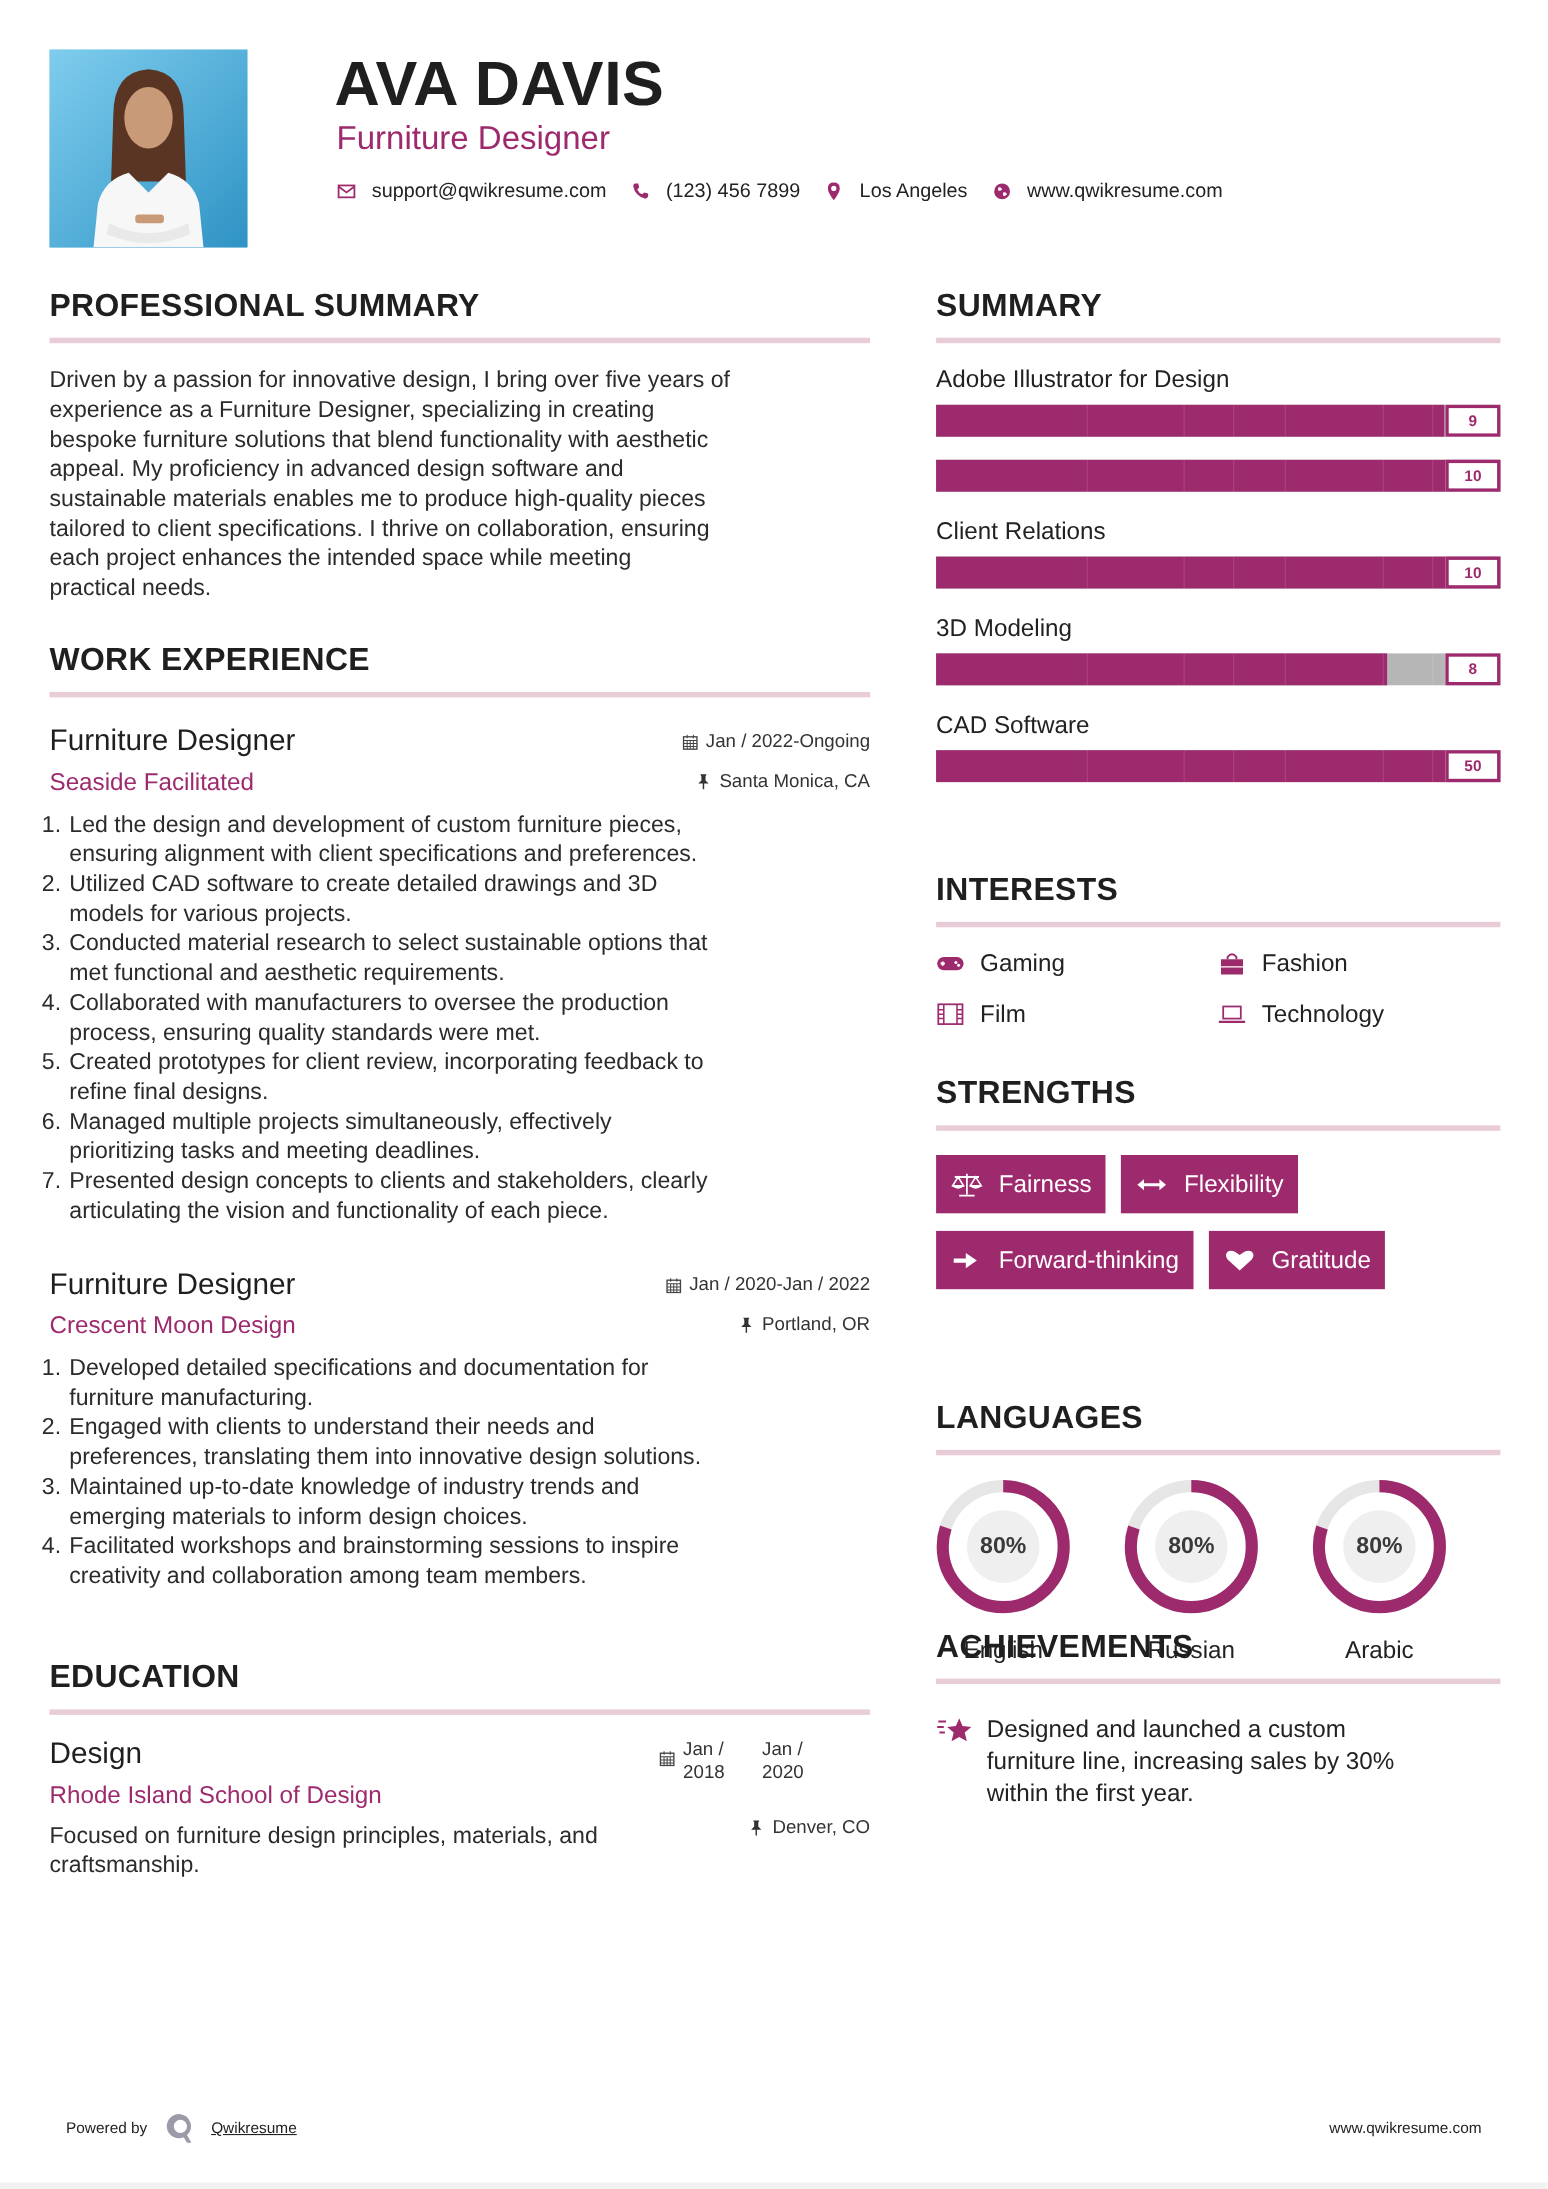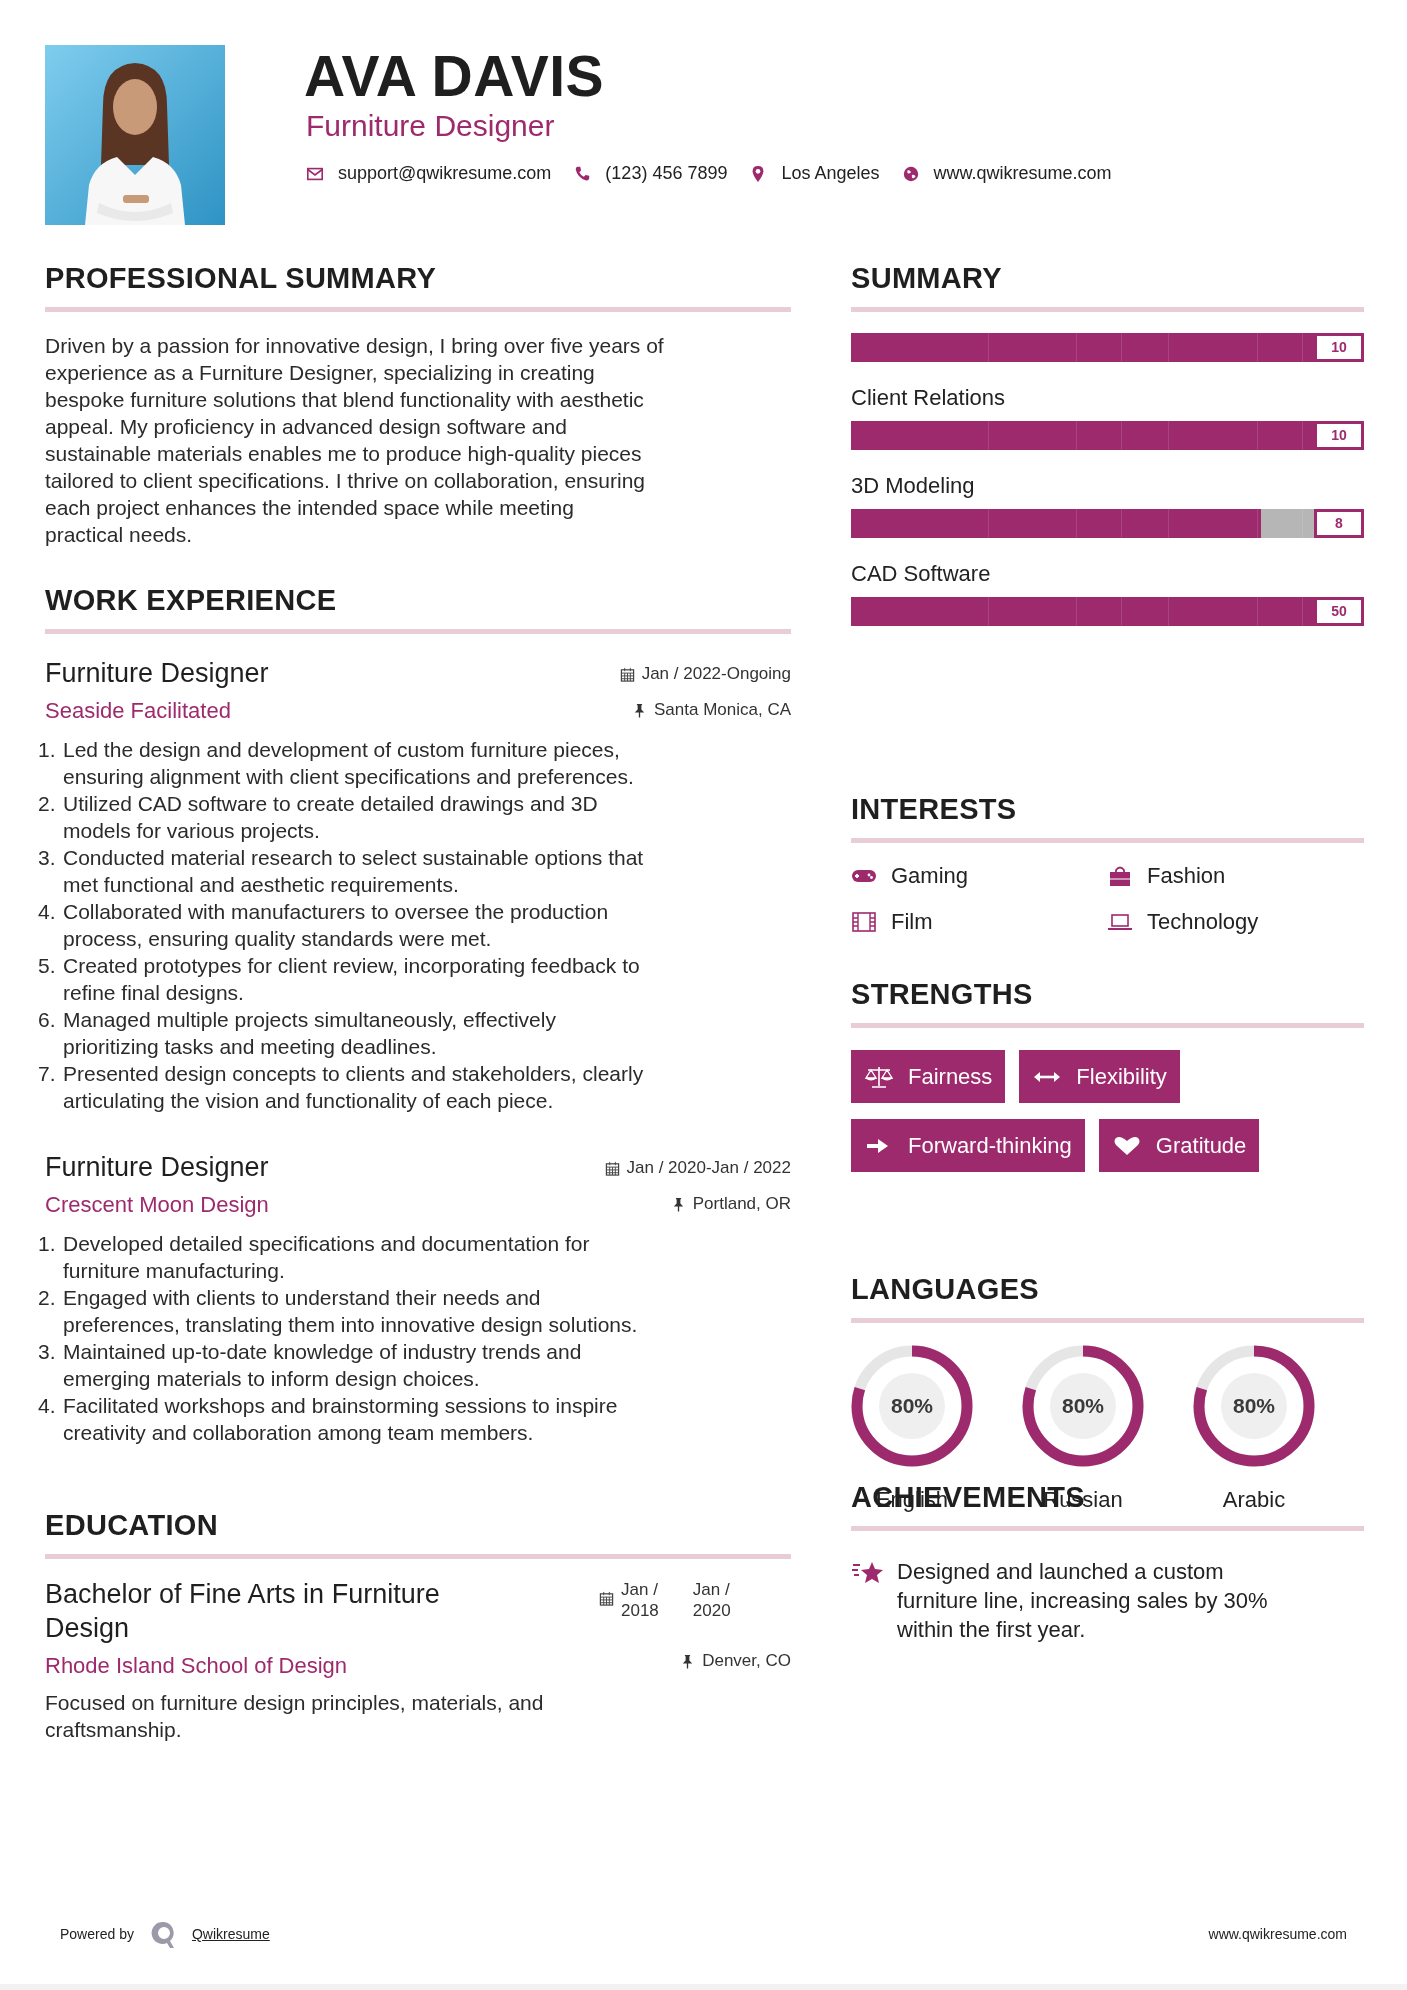--- a/index.html
+++ b/index.html
@@ -254,35 +254,49 @@
           <div>2020</div>
         </div>
     </div>
     <div class="job-meta" style="top: 74px;">
       <svg viewBox="0 0 16 16">
           <path d="M5 1 H11 L10 3 V7 L13 10 H3 L6 7 V3 Z M7.3 10 H8.7 V15.5 H7.3 Z" fill="#333"></path>
         </svg>
       <span>Denver, CO</span>
     </div>
     <div class="job-title">
-      <div>Bachelor of Fine Arts in Furniture</div>
       <div>Design</div>
     </div>
     <div class="job-company">Rhode Island School of Design</div>
     <div class="para" style="margin-top: 8px;">
       <div>Focused on furniture design principles, materials, and</div>
       <div>craftsmanship.</div>
     </div>
   </div>
 </div>
 
 <div class="col-right" style="top: 261px;">
   <div class="sec-h">SUMMARY</div>
   <div class="sec-line"></div>
   <div id="skills-list" style="margin-top: 18px;">
+      <div class="skill" style="margin-top: 0px;">
+        <div class="skill-label">Adobe Illustrator for Design</div>
+        <div class="skill-bar">
+          <div class="skill-fill" style="width: 462px;"></div>
+          <div class="skill-ticks">
+            <span style="left: 137px;"></span>
+            <span style="left: 225px;"></span>
+            <span style="left: 270px;"></span>
+            <span style="left: 317px;"></span>
+            <span style="left: 406px;"></span>
+            <span style="left: 451px;"></span>
+          </div>
+          <div class="skill-val">9</div>
+        </div>
+      </div>
       <div class="skill" style="margin-top: 21px;">
         <div class="skill-bar">
           <div class="skill-fill" style="width: 513px;"></div>
           <div class="skill-ticks">
             <span style="left: 137px;"></span>
             <span style="left: 225px;"></span>
             <span style="left: 270px;"></span>
             <span style="left: 317px;"></span>
             <span style="left: 406px;"></span>
             <span style="left: 451px;"></span>

